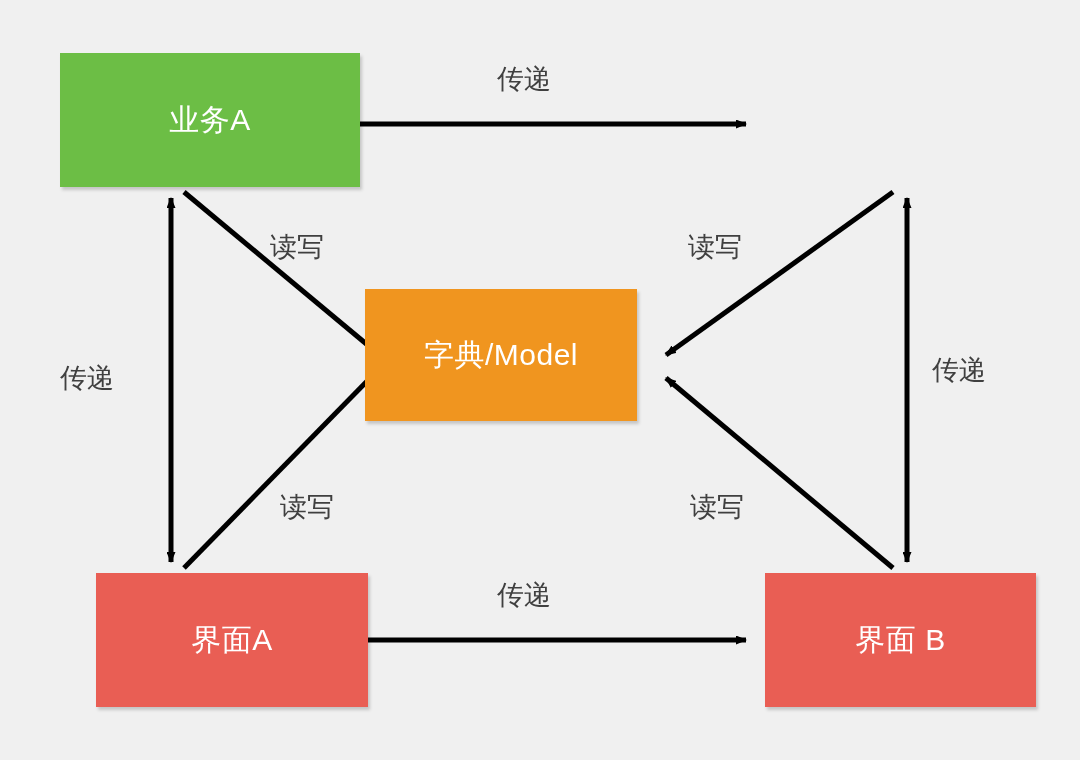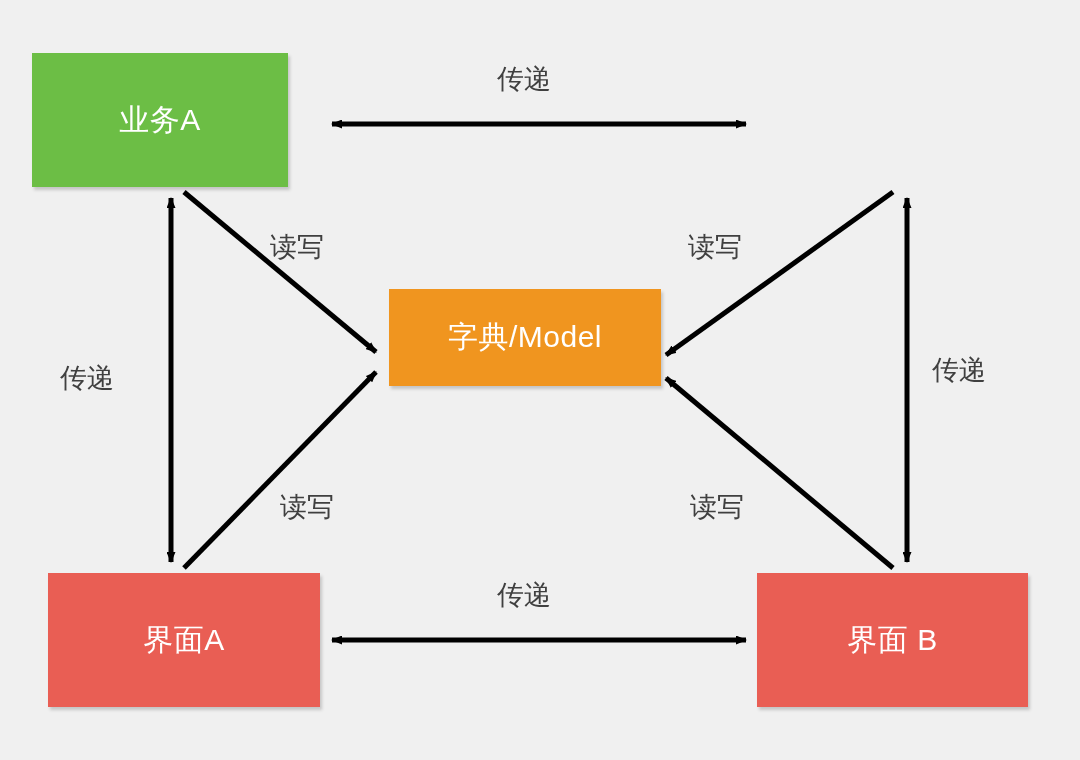--- a/index.html
+++ b/index.html
@@ -35,27 +35,27 @@
     color: #FFFFFF;
     font-size: 30px;
     font-weight: 400;
     letter-spacing: 0.5px;
     box-shadow: 2px 3px 3px rgba(0,0,0,0.18);
     z-index: 3;
     user-select: none;
   }
   .node-green { background: #6CBE45; }
   .node-orange { background: #F0951F; }
-  .node-red   { background: #E95E54; }
+  .node-red   { background: #E95E54; margin-left: 48px; }
 
-  #node-service-a { left: 32px;  top: 53px;  width: 256px; height: 134px; }
+  #node-service-a { left: 60px;  top: 53px;  width: 300px; height: 134px; }
   #node-service-b { left: 757px; top: 53px;  width: 271px; height: 134px; }
-  #node-model     { left: 389px; top: 289px; width: 272px; height: 97px; text-align: center; }
+  #node-model     { left: 365px; top: 289px; width: 272px; height: 132px; text-align: center; }
   #node-ui-a      { left: 48px;  top: 573px; width: 272px; height: 134px; }
-  #node-ui-b      { left: 757px; top: 573px; width: 271px; height: 134px; }
+  #node-ui-b      { left: 717px; top: 573px; width: 271px; height: 134px; }
 
   .edge-label {
     position: absolute;
     color: #404040;
     font-size: 27px;
     line-height: 1;
     white-space: nowrap;
     z-index: 4;
     user-select: none;
   }

